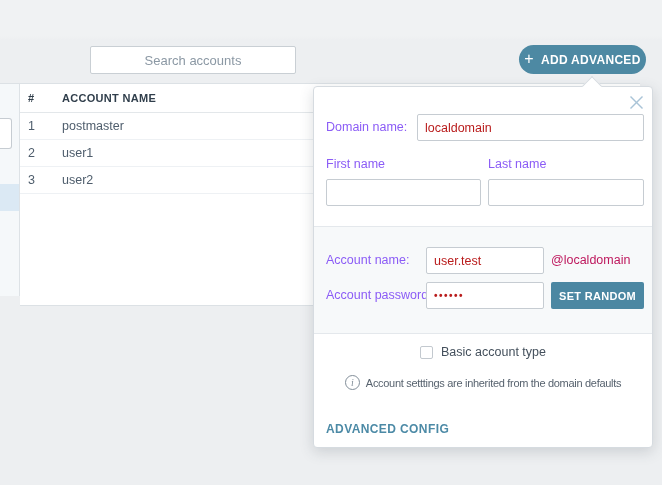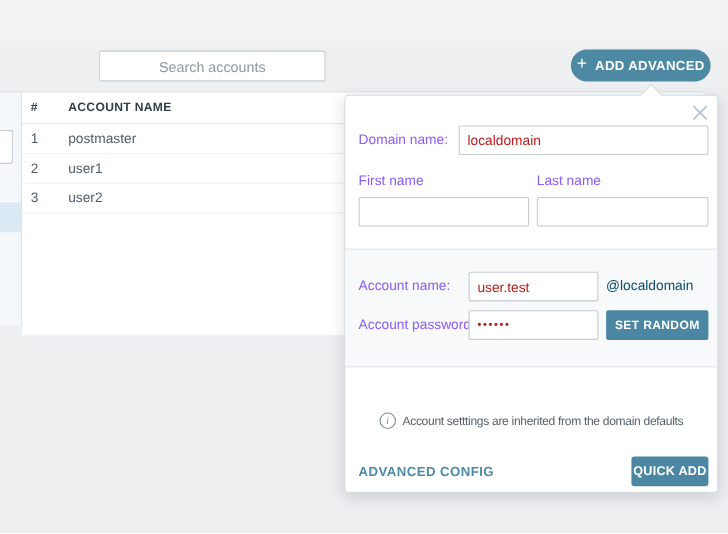--- a/index.html
+++ b/index.html
@@ -120,21 +120,21 @@
 
   .band {
     position: absolute; left: 0; top: 139px;
     width: 100%; height: 108px;
     background: #f7f9fa;
     border-top: 1px solid #e4e8ec; border-bottom: 1px solid #e4e8ec;
   }
   .acct-label  { position: absolute; left: 12px; top: 20px; line-height: 27px; }
   .acct-input  { position: absolute; left: 112px; top: 20px; width: 118px; }
   .acct-suffix { position: absolute; left: 237px; top: 20px; line-height: 27px;
-                 font-size: 12.5px; color: #0c4a6e; text-align: right; }
+                 font-size: 12.5px; color: #be185d; text-align: right; }
   .pass-label  { position: absolute; left: 12px; top: 55px; line-height: 27px; font-size: 12px; }
   .pass-input  { position: absolute; left: 112px; top: 55px; width: 118px;
                  font-size: 10px !important; letter-spacing: 1.5px; font-weight: bold; }
   .set-random-btn {
     position: absolute; left: 237px; top: 55px;
     width: 93px; height: 27px;
     border: none; border-radius: 2px;
     background: #4b87a2; color: #fff;
     font-family: inherit; font-size: 11px; font-weight: bold;
     letter-spacing: 0.3px; cursor: pointer;
@@ -239,23 +239,26 @@
     <div class="band">
       <div class="label acct-label">Account name:</div>
       <input class="acct-input" type="text" value="user.test" style="">
       <div class="acct-suffix">@localdomain</div>
 
       <div class="label pass-label">Account password:</div>
       <input class="pass-input" type="text" value="••••••" style="">
       <button class="set-random-btn">SET RANDOM</button>
     </div>
 
+    <div class="checkbox-row">
+      <input type="checkbox" class="checkbox" style="">
+      <span class="checkbox-label">Basic account type</span>
+    </div>
 
     <div class="info-row">
       <span class="info-icon">i</span>
       <span class="info-text">Account setttings are inherited from the domain defaults</span>
     </div>
 
     <a class="advanced-link">ADVANCED CONFIG</a>
-    <button class="quick-add-btn">QUICK ADD</button>
   </div>
 
 </div>
 
 </body></html>

